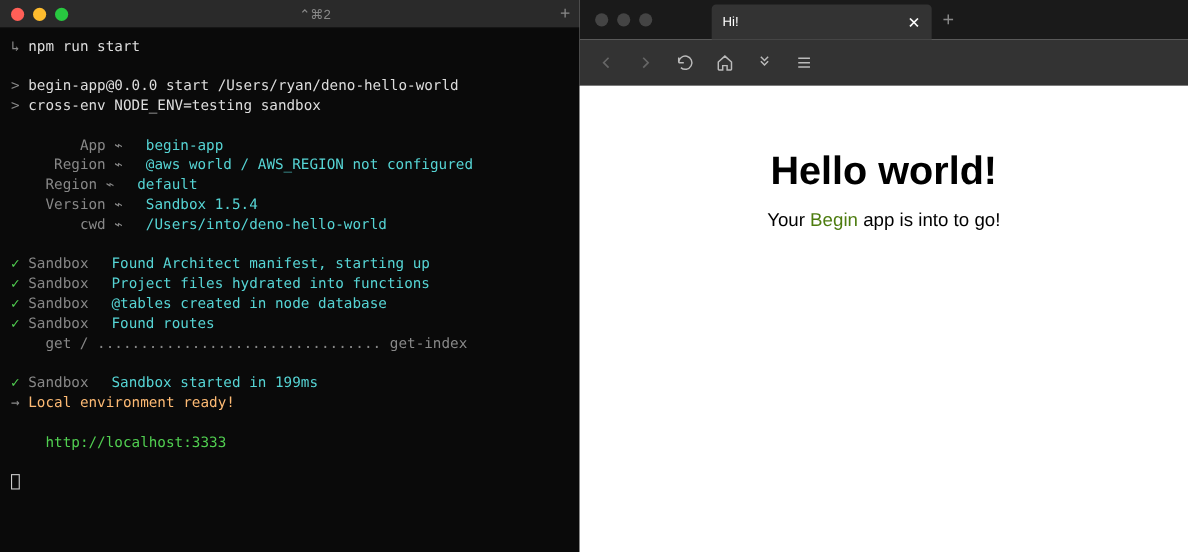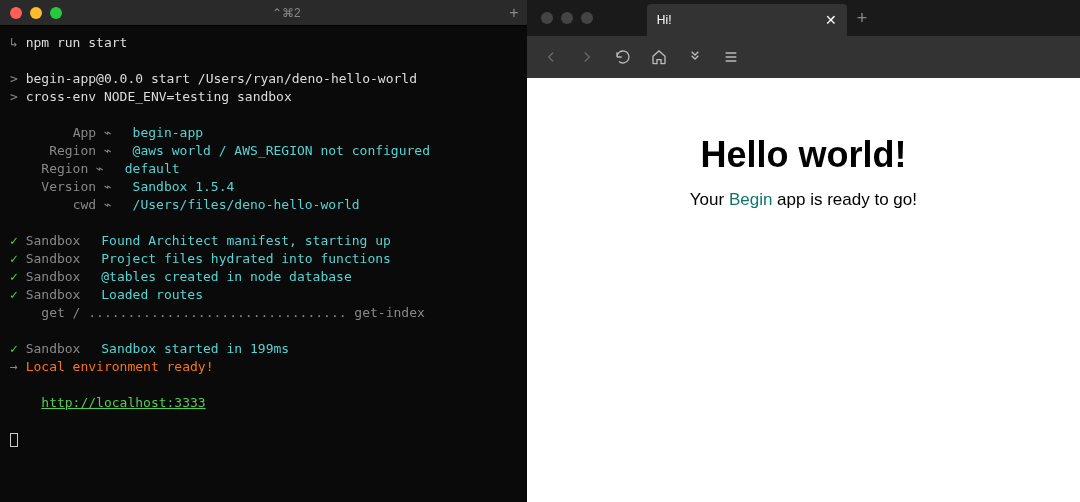--- a/index.html
+++ b/index.html
@@ -73,22 +73,22 @@
       padding: 8px 10px;
       font-family: "Menlo", "Consolas", monospace;
       font-size: 13px;
       line-height: 18px;
       color: #ccc;
       white-space: pre;
       overflow: hidden;
     }
     .dim { color: #888; }
     .cyan { color: #56d4d4; margin-left: 13px; }
-    .green { color: #f97316; }
-    .green-link { color: #51cf51; text-decoration: underline; }
+    .green { color: #fdba74; }
+    .green-link { color: #51cf51; }
     .white { color: #ddd; text-align: right; }
     .check { color: #51cf51; }
     .arrow { color: #888; }
     .box-cursor {
       display: inline-block;
       width: 8px; height: 14px;
       border: 1px solid #ccc;
       vertical-align: middle;
     }
 
@@ -196,21 +196,21 @@
     }
     .page-heading {
       font-size: 36px;
       font-weight: 700;
       margin-bottom: 14px;
     }
     .page-subtext {
       font-size: 17px;
     }
     .begin-link {
-      color: #0f766e;
+      color: #4d7c0f;
       cursor: pointer;
     }
     svg { stroke: currentColor; fill: none; }
   </style>
 </head>
 <body>
 
 <div class="terminal">
   <div class="term-tabbar">
     <div class="traffic-lights">
@@ -226,26 +226,26 @@
 
   <div class="term-body"><span class="dim">↳ </span><span class="white">npm run start</span>
 
 <span class="dim">&gt; </span><span class="white">begin-app@0.0.0 start /Users/ryan/deno-hello-world</span>
 <span class="dim">&gt; </span><span class="white">cross-env NODE_ENV=testing sandbox</span>
 
         <span class="dim">App</span><span class="dim"> ⌁ </span><span class="cyan">begin-app</span>
      <span class="dim">Region</span><span class="dim"> ⌁ </span><span class="cyan">@aws world / AWS_REGION not configured</span>
     <span class="dim">Region</span><span class="dim"> ⌁ </span><span class="cyan">default</span>
     <span class="dim">Version</span><span class="dim"> ⌁ </span><span class="cyan">Sandbox 1.5.4</span>
-        <span class="dim">cwd</span><span class="dim"> ⌁ </span><span class="cyan">/Users/files/deno-hello-world</span>
+        <span class="dim">cwd</span><span class="dim"> ⌁ </span><span class="cyan">/Users/into/deno-hello-world</span>
 
 <span class="check">✓</span> <span class="dim">Sandbox</span> <span class="cyan">Found Architect manifest, starting up</span>
 <span class="check">✓</span> <span class="dim">Sandbox</span> <span class="cyan">Project files hydrated into functions</span>
 <span class="check">✓</span> <span class="dim">Sandbox</span> <span class="cyan">@tables created in node database</span>
-<span class="check">✓</span> <span class="dim">Sandbox</span> <span class="cyan">Loaded routes</span>
+<span class="check">✓</span> <span class="dim">Sandbox</span> <span class="cyan">Found routes</span>
 <span class="dim">    get / ................................. get-index</span>
 
 <span class="check">✓</span> <span class="dim">Sandbox</span> <span class="cyan">Sandbox started in 199ms</span>
 <span class="arrow">→ </span><span class="green">Local environment ready!</span>
 
     <span class="green-link">http://localhost:3333</span>
 
 <span class="box-cursor"></span>
   </div>
 </div>
@@ -293,16 +293,16 @@
     <div class="tb-btn">
       <svg width="16" height="16" viewBox="0 0 24 24" stroke-width="2">
           <path d="M4 6h16M4 12h16M4 18h16"></path>
         </svg>
     </div>
   </div>
 
   <div class="browser-page">
     <div class="page-heading">Hello world!</div>
     <div class="page-subtext">
-      <span>Your </span><span class="begin-link">Begin</span><span> app is ready to go!</span>
+      <span>Your </span><span class="begin-link">Begin</span><span> app is into to go!</span>
     </div>
   </div>
 </div>
 
 </body></html>

